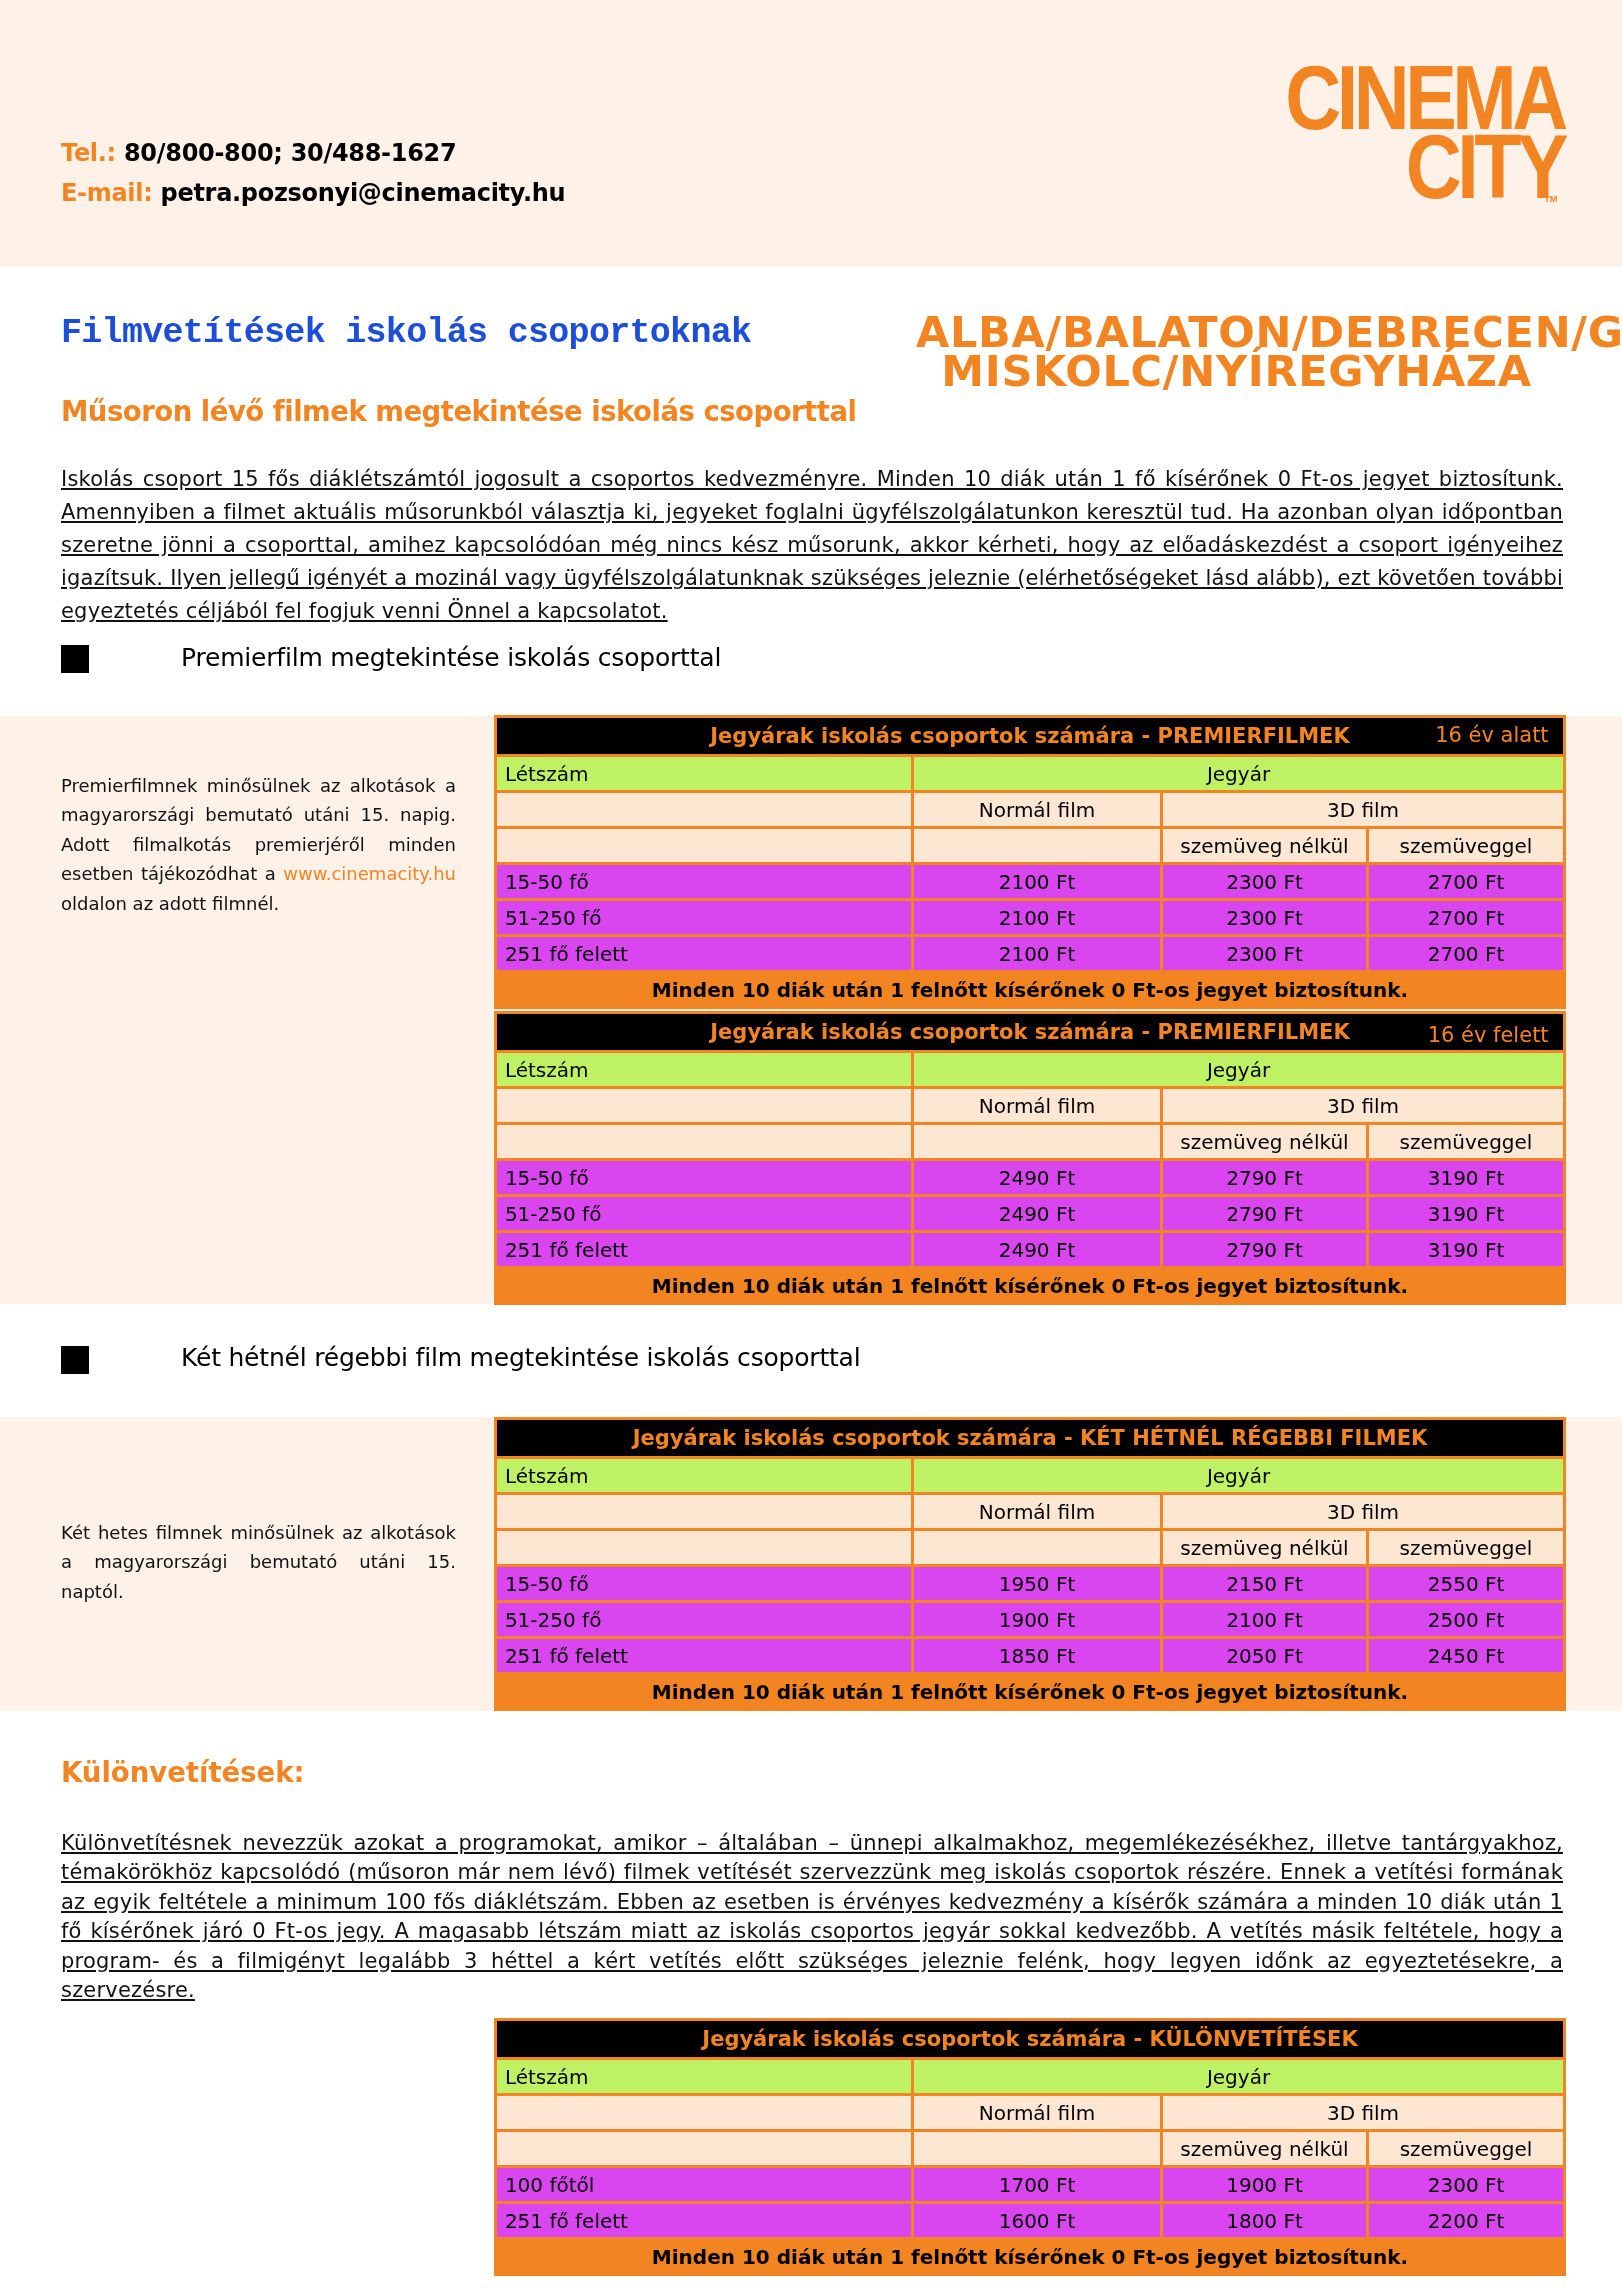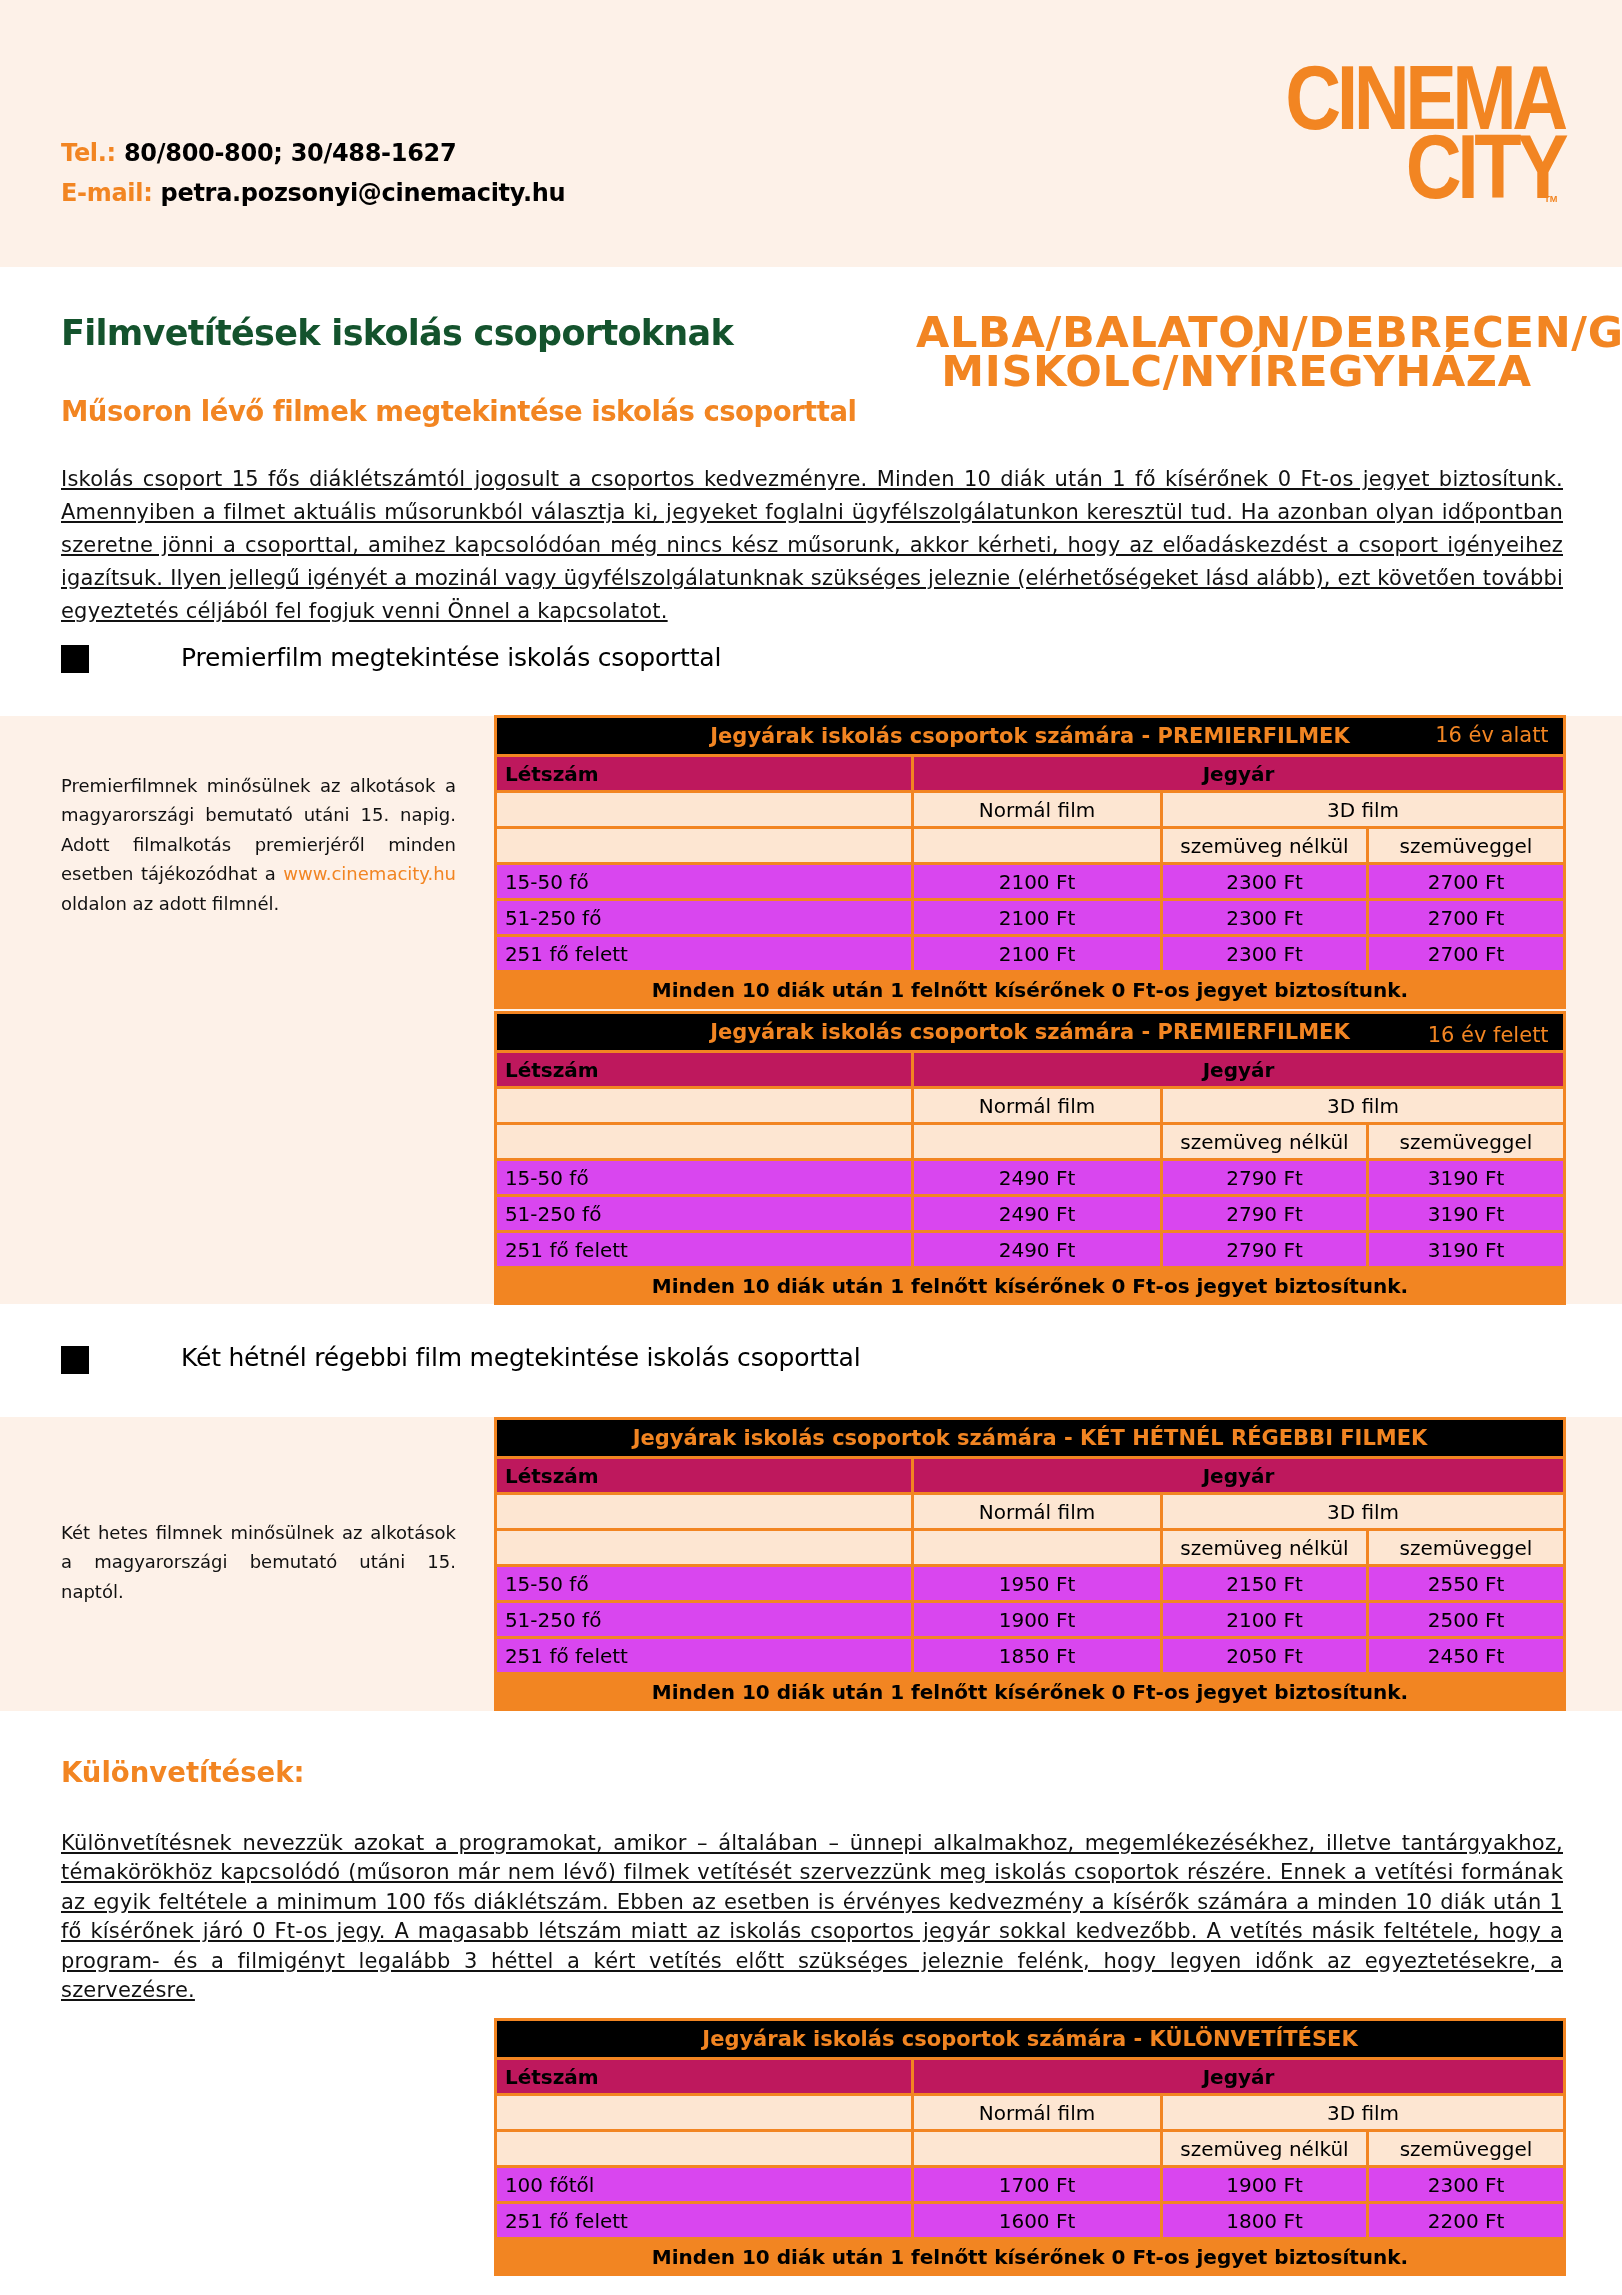--- a/index.html
+++ b/index.html
@@ -10,39 +10,39 @@
 
   .contact { position: absolute; left: 61px; font-weight: bold; font-size: 24px; letter-spacing: -0.3px; }
   .contact .lbl { color: #F28522; }
   .contact .val { color: #000; }
 
   .logo { position: absolute; left: 1262px; top: 63px; width: 302px; height: 141px; color: #F28522; font-family: "Liberation Sans", sans-serif; font-weight: bold; }
   .logo .l1 { position: absolute; right: 0; top: 0; font-size: 90px; line-height: 71px; letter-spacing: -5.2px; transform: scaleX(0.86); transform-origin: right top; }
   .logo .l2 { position: absolute; right: 0; top: 69px; font-size: 90px; line-height: 71px; letter-spacing: -5.2px; transform: scaleX(0.86); transform-origin: right top; }
   .logo .tm { position: absolute; right: 6.5px; top: 131px; font-size: 9.2px; letter-spacing: 0; }
 
-  .title { position: absolute; left: 61px; top: 313px; font-size: 35px; font-weight: bold; color: #14532d; letter-spacing: -0.7px; }
+  .title { position: absolute; left: 61px; top: 313px; font-size: 35px; font-weight: bold; color: #1d4ed8; letter-spacing: -0.7px; font-family: Liberation Mono, monospace; }
   .subtitle { position: absolute; left: 61px; top: 395px; font-size: 27.5px; font-weight: bold; color: #F28522; letter-spacing: -0.5px; }
   .cities { position: absolute; left: 916px; top: 313px; width: 641px; text-align: center; font-size: 43px; font-weight: bold; color: #F28522; line-height: 39px; letter-spacing: 0.7px; }
 
   .para { position: absolute; left: 61px; width: 1502px; font-size: 21px; line-height: 33px; text-align: justify; text-align-last: left; color: #111; letter-spacing: 0.2px; text-decoration: underline; }
 
   .sq { position: absolute; left: 61px; width: 27.5px; height: 27.5px; background: #000; }
   .sec-head { position: absolute; left: 181px; font-size: 25px; color: #000; letter-spacing: -0.2px; }
 
   .side-text { position: absolute; left: 61px; width: 395px; font-size: 18px; line-height: 29.4px; text-align: justify; text-align-last: left; color: #111; }
   .side-text .link { color: #F28522; }
 
   .sub-heading { position: absolute; left: 61px; top: 1756px; font-size: 27.5px; font-weight: bold; color: #F28522; }
 
   table.price { position: absolute; left: 494px; width: 1069px; border-collapse: collapse; table-layout: fixed; font-family: "DejaVu Sans", sans-serif; }
   table.price td { border: 3.3px solid #F28522; font-size: 20px; padding: 0 7.9px; height: 36px; vertical-align: middle; }
   table.price tr.hdr td { background: #000; color: #F28522; font-weight: bold; text-align: center; font-size: 21px; position: relative; height: 39px; }
   table.price tr.hdr .age { position: absolute; right: 14.4px; top: 5.2px; font-weight: normal; font-size: 21px; color: #F28522; }
-  table.price tr.h1 td { background: #be185d; font-weight: bold; }
+  table.price tr.h1 td { background: #bef264; font-weight: normal; }
   table.price tr.h2 td, table.price tr.h3 td { background: #FDE6D2; text-align: center; }
   table.price tr.data td { background: #d946ef; text-align: center; }
   table.price tr.data td.first { text-align: left; }
   table.price tr.foot td { background: #F28522; font-weight: bold; text-align: center; font-size: 20px; }
   .c1 { width: 417px; } .c2 { width: 249px; } .c3 { width: 206px; } .c4 { width: 197px; }
   .left { text-align: left !important; }
   .center { text-align: center !important; }
 </style>
 </head>
 <body>

